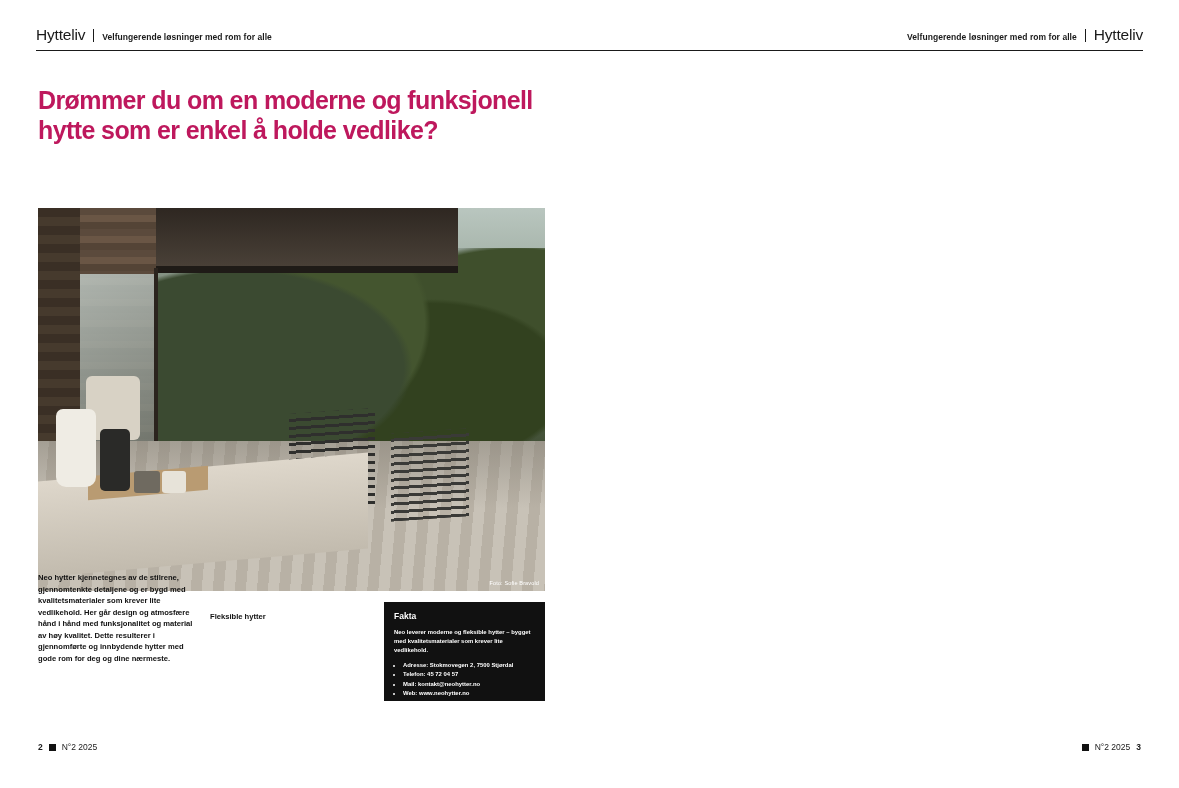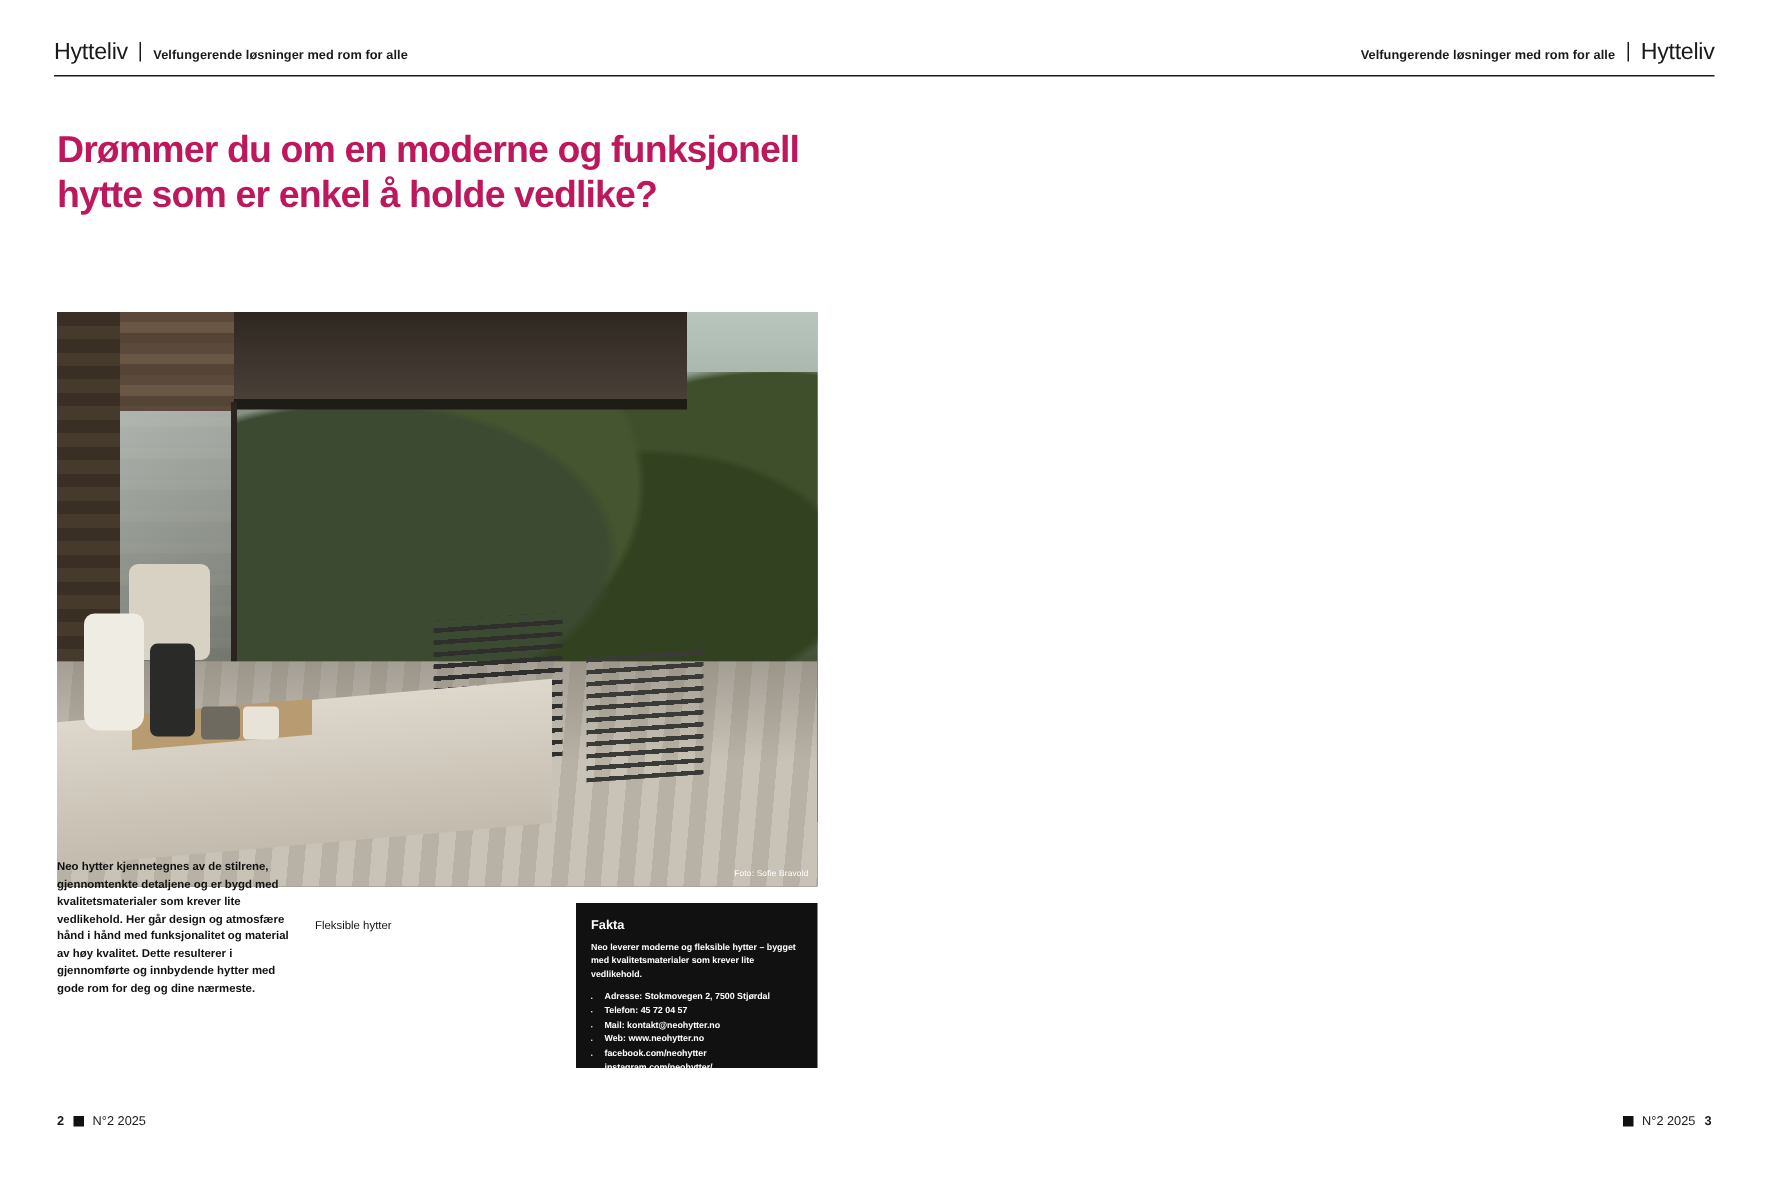--- a/index.html
+++ b/index.html
@@ -83,23 +83,23 @@
 
   .credit{
     position:absolute;font-size:5.6px;color:#ffffff;letter-spacing:.1px;
     background:rgba(0,0,0,0);
   }
 
   
   .lead-col{position:absolute;font-size:7.6px;line-height:1.52;color:#111;font-weight:700;}
   .col-a{left:38px;top:572px;width:162px;}
   .col-b{left:210px;top:602px;width:162px;}
-  .col-b .sub{font-weight:400;margin:9px 0 2px;}
+  .col-b .sub{font-weight:700;margin:9px 0 2px;}
   .factbox{
-    position:absolute;left:384px;top:602px;width:161px;height:110px;background:#111;color:#fff;
+    position:absolute;left:384px;top:602px;width:161px;height:99px;background:#111;color:#fff;
     padding:9px 10px;box-sizing:border-box;
   }
   .factbox .ft{font-size:8.5px;font-weight:700;margin-bottom:7px;}
   .factbox .fb{font-size:5.9px;line-height:1.5;font-weight:700;}
   .factbox ul{margin:6px 0 0 0;padding-left:9px;}
   .factbox li{font-size:5.9px;line-height:1.62;font-weight:700;}
 
   
   .folio{position:absolute;bottom:36px;font-size:8px;display:flex;align-items:center;gap:6px;}
   .folio .sq{width:7px;height:7px;background:#111;display:inline-block;}

